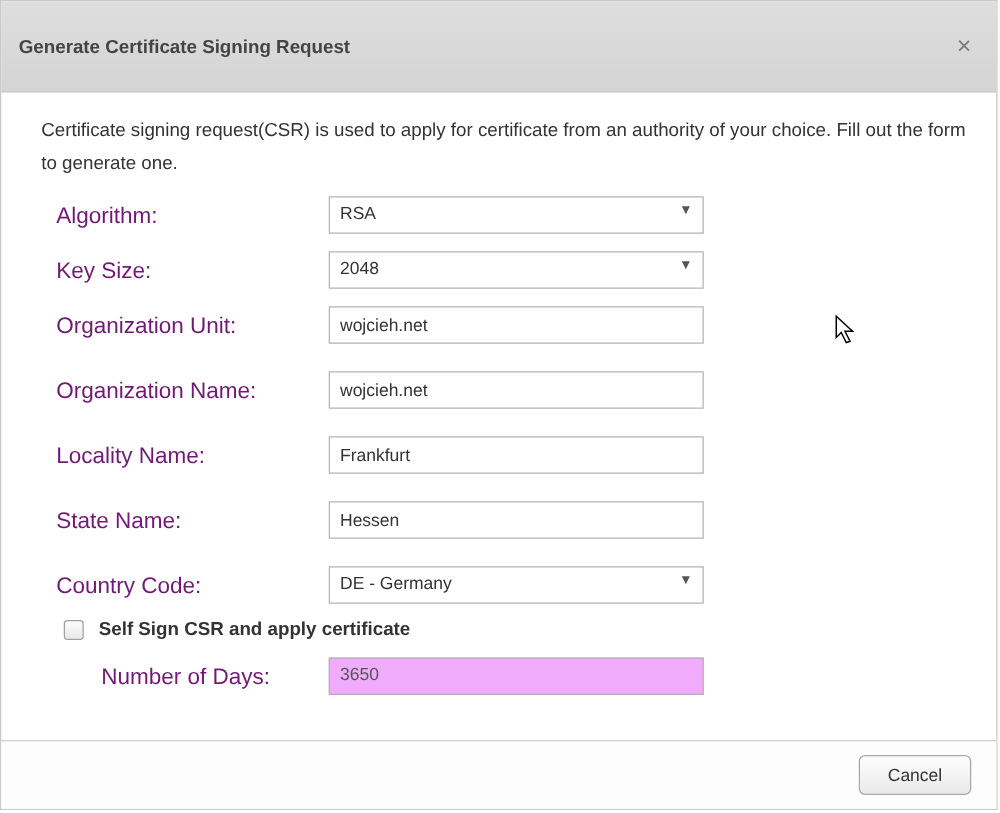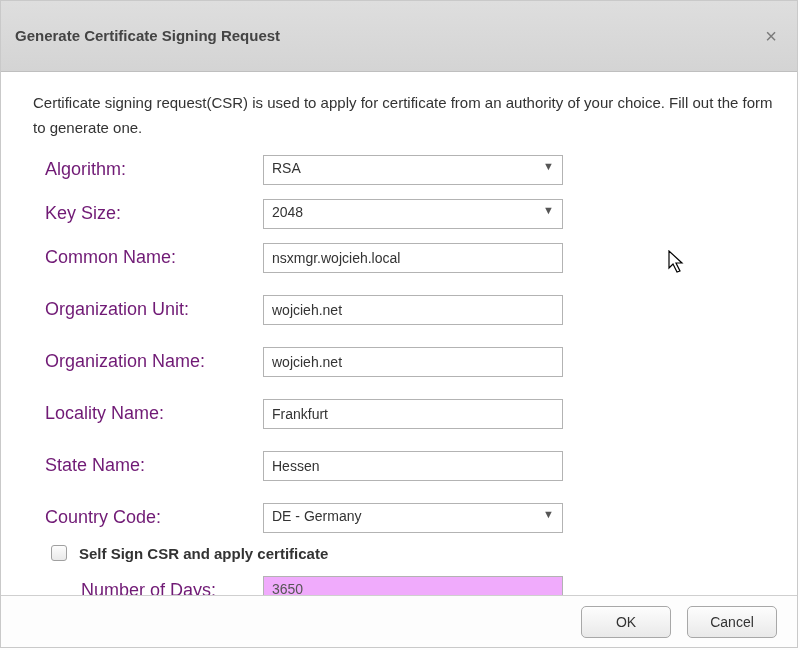--- a/index.html
+++ b/index.html
@@ -180,24 +180,20 @@
     </div>
 
     <div class="form-row">
       <div class="label">Key Size:</div>
       <div class="select">
         <span>2048</span>
         <span class="caret">▼</span>
       </div>
     </div>
 
-    <div class="form-row tall">
-      <div class="label">Common Name:</div>
-      <input class="text-input" type="text" value="nsxmgr.wojcieh.local" style="">
-    </div>
 
     <div class="form-row tall">
       <div class="label">Organization Unit:</div>
       <input class="text-input" type="text" value="wojcieh.net" style="">
     </div>
 
     <div class="form-row tall">
       <div class="label">Organization Name:</div>
       <input class="text-input" type="text" value="wojcieh.net" style="">
     </div>
@@ -234,20 +230,17 @@
 
 
     <svg class="cursor" width="20" height="26">
       <path d="M1 1 L1 18 L5 14 L9 22 L12 21 L8 13 L14 13 Z" fill="#fff" stroke="#000" stroke-width="1.2"></path>
     </svg>
 
   </div>
 
   <div class="footer">
     <div class="btn">
-      <span>OK</span>
-    </div>
-    <div class="btn">
       <span>Cancel</span>
     </div>
   </div>
 
 </div>
 
 </body></html>

